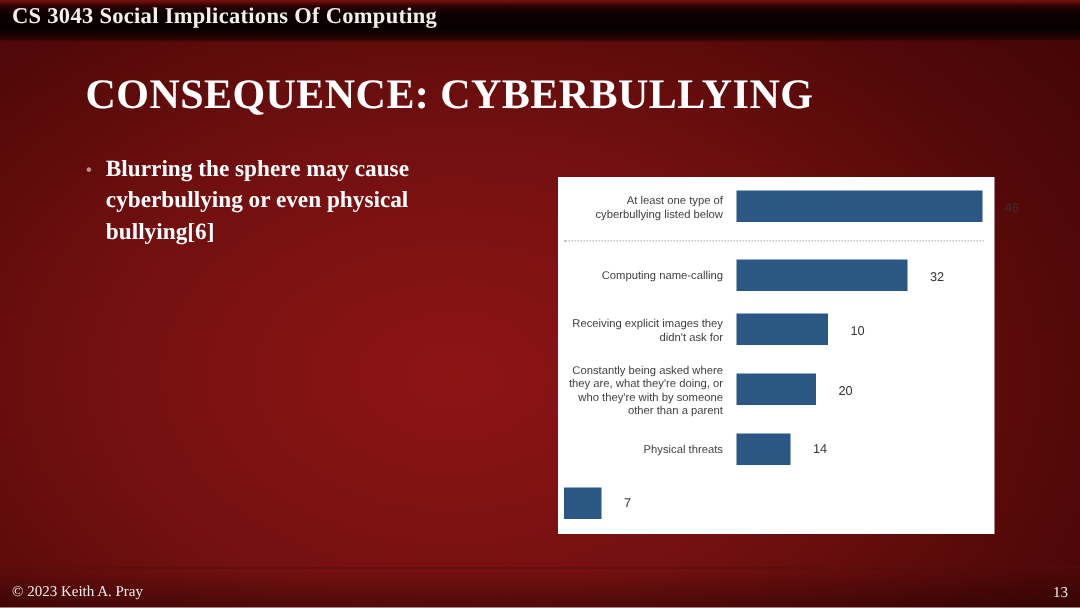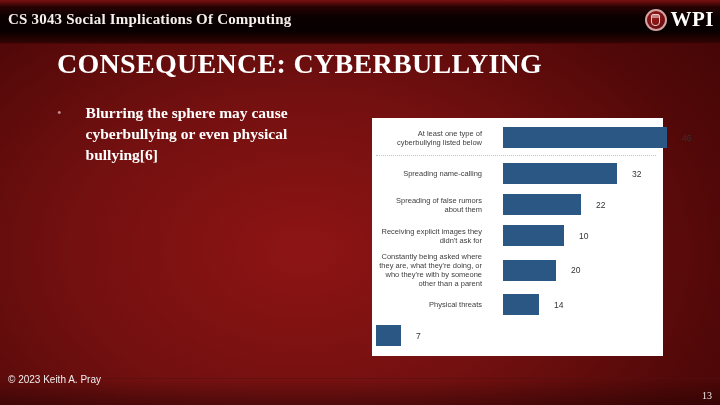--- a/index.html
+++ b/index.html
@@ -4,21 +4,21 @@
 <style>
   html, body { margin: 0; padding: 0; }
   body {
     width: 720px; height: 405px; overflow: hidden; position: relative;
     font-family: "Liberation Serif", serif;
     background: radial-gradient(ellipse 620px 420px at 42% 62%, #8e1414 0%, #731010 38%, #520808 68%, #3a0404 100%);
   }
 
   
   .header-bar {
-    position: absolute; top: 0; left: 0; right: 0; height: 44px;
+    position: absolute; top: 0; left: 0; right: 0; height: 28px;
     background: linear-gradient(180deg, #7d1010 0%, #260202 16%, #0c0000 38%, #070000 72%, #320303 100%);
     display: flex; align-items: center; justify-content: space-between;
     padding: 0 6px 4px 8px; box-sizing: border-box;
     border-bottom: 1px solid #4a0606;
   }
   .course-title {
     color: #f5efe9; font-weight: bold; font-size: 15px; letter-spacing: 0.2px;
     font-family: "Liberation Serif", serif;
   }
   .logo { display: flex; align-items: center; gap: 4px; }
@@ -48,96 +48,82 @@
   
   .bullet-item {
     position: absolute; left: 57px; top: 102px; display: flex; align-items: flex-start;
   }
   .bullet-dot {
     color: #bb8f8f; font-size: 13px; line-height: 21px; margin-right: 9px;
   }
   .bullet-text {
     width: 238px; color: #ffffff; font-weight: bold; font-size: 15.5px; line-height: 21px;
     font-family: "Liberation Serif", serif;
-    margin-left: 15px;
   }
 
   
   .chart-panel {
     position: absolute; left: 372px; top: 118px; width: 291px; height: 238px;
     background: #ffffff; box-sizing: border-box; padding: 5px 7px 6px 4px;
     display: flex; flex-direction: column; justify-content: space-between;
     font-family: "Liberation Sans", sans-serif;
   }
   .crow { display: flex; align-items: center; min-height: 29px; }
   .clabel {
-    width: 106px; flex: 0 0 106px; text-align: right; padding-right: 21px;
+    width: 106px; flex: 0 0 106px; text-align: right; padding-right: 9px;
     font-size: 7.5px; line-height: 9px; color: #404040;
   }
   .cbar-area { display: flex; align-items: center; flex: 1; gap: 10px; }
   .cbar { height: 21px; }
   .cval { margin-left: 5px; font-size: 8.5px; color: #333333; }
   .sep { border-bottom: 1px dotted #c4c4c4; height: 0; margin: 1px 0; }
 
   
   .footer-band {
     position: absolute; left: 0; right: 0; bottom: 0; height: 26px;
     background: linear-gradient(180deg, rgba(20,0,0,0) 0%, rgba(10,0,0,0.35) 100%);
     border-top: 1px solid rgba(130,25,25,0.35);
   }
   .footer-copyright {
-    position: absolute; left: 8px; bottom: 20px; color: #f2ecec; font-size: 10px;
-    font-family: Liberation Sans, sans-serif;
+    position: absolute; left: 8px; bottom: 5px; color: #f2ecec; font-size: 10px;
+    font-family: Liberation Serif, serif;
   }
   .footer-page {
     position: absolute; right: 8px; bottom: 4px; color: #f2ecec; font-size: 10px;
     font-family: "Liberation Serif", serif;
   }
 </style>
 </head>
 <body>
 
 <div class="header-bar">
   <span class="course-title">CS 3043 Social Implications Of Computing</span>
-  <span class="logo">
-    <span class="seal">
-        <span class="seal-inner"></span>
-      </span>
-    <span class="logo-text">WPI</span>
-  </span>
 </div>
 
 <div class="slide-title">CONSEQUENCE: CYBERBULLYING</div>
 
 <div class="bullet-item">
   <span class="bullet-dot">•</span>
   <span class="bullet-text">Blurring the sphere may cause cyberbullying or even physical bullying[6]</span>
 </div>
 
 <div class="chart-panel">
     <div class="crow">
       <div class="clabel">At least one type of cyberbullying listed below</div>
       <div class="cbar-area">
         <div class="cbar" style="width: 164px; background: rgb(42, 87, 131);"></div>
         <span class="cval">46</span>
       </div>
     </div>
     <div class="sep"></div>
     <div class="crow">
-      <div class="clabel">Spreading name-calling</div>
+      <div class="clabel">Computing name-calling</div>
       <div class="cbar-area">
         <div class="cbar" style="width: 114px; background: rgb(42, 87, 131);"></div>
         <span class="cval">32</span>
-      </div>
-    </div>
-    <div class="crow">
-      <div class="clabel">Spreading of false rumors about them</div>
-      <div class="cbar-area">
-        <div class="cbar" style="width: 78px; background: rgb(42, 87, 131);"></div>
-        <span class="cval">22</span>
       </div>
     </div>
     <div class="crow">
       <div class="clabel">Receiving explicit images they didn't ask for</div>
       <div class="cbar-area">
         <div class="cbar" style="width: 61px; background: rgb(42, 87, 131);"></div>
         <span class="cval">10</span>
       </div>
     </div>
     <div class="crow">

